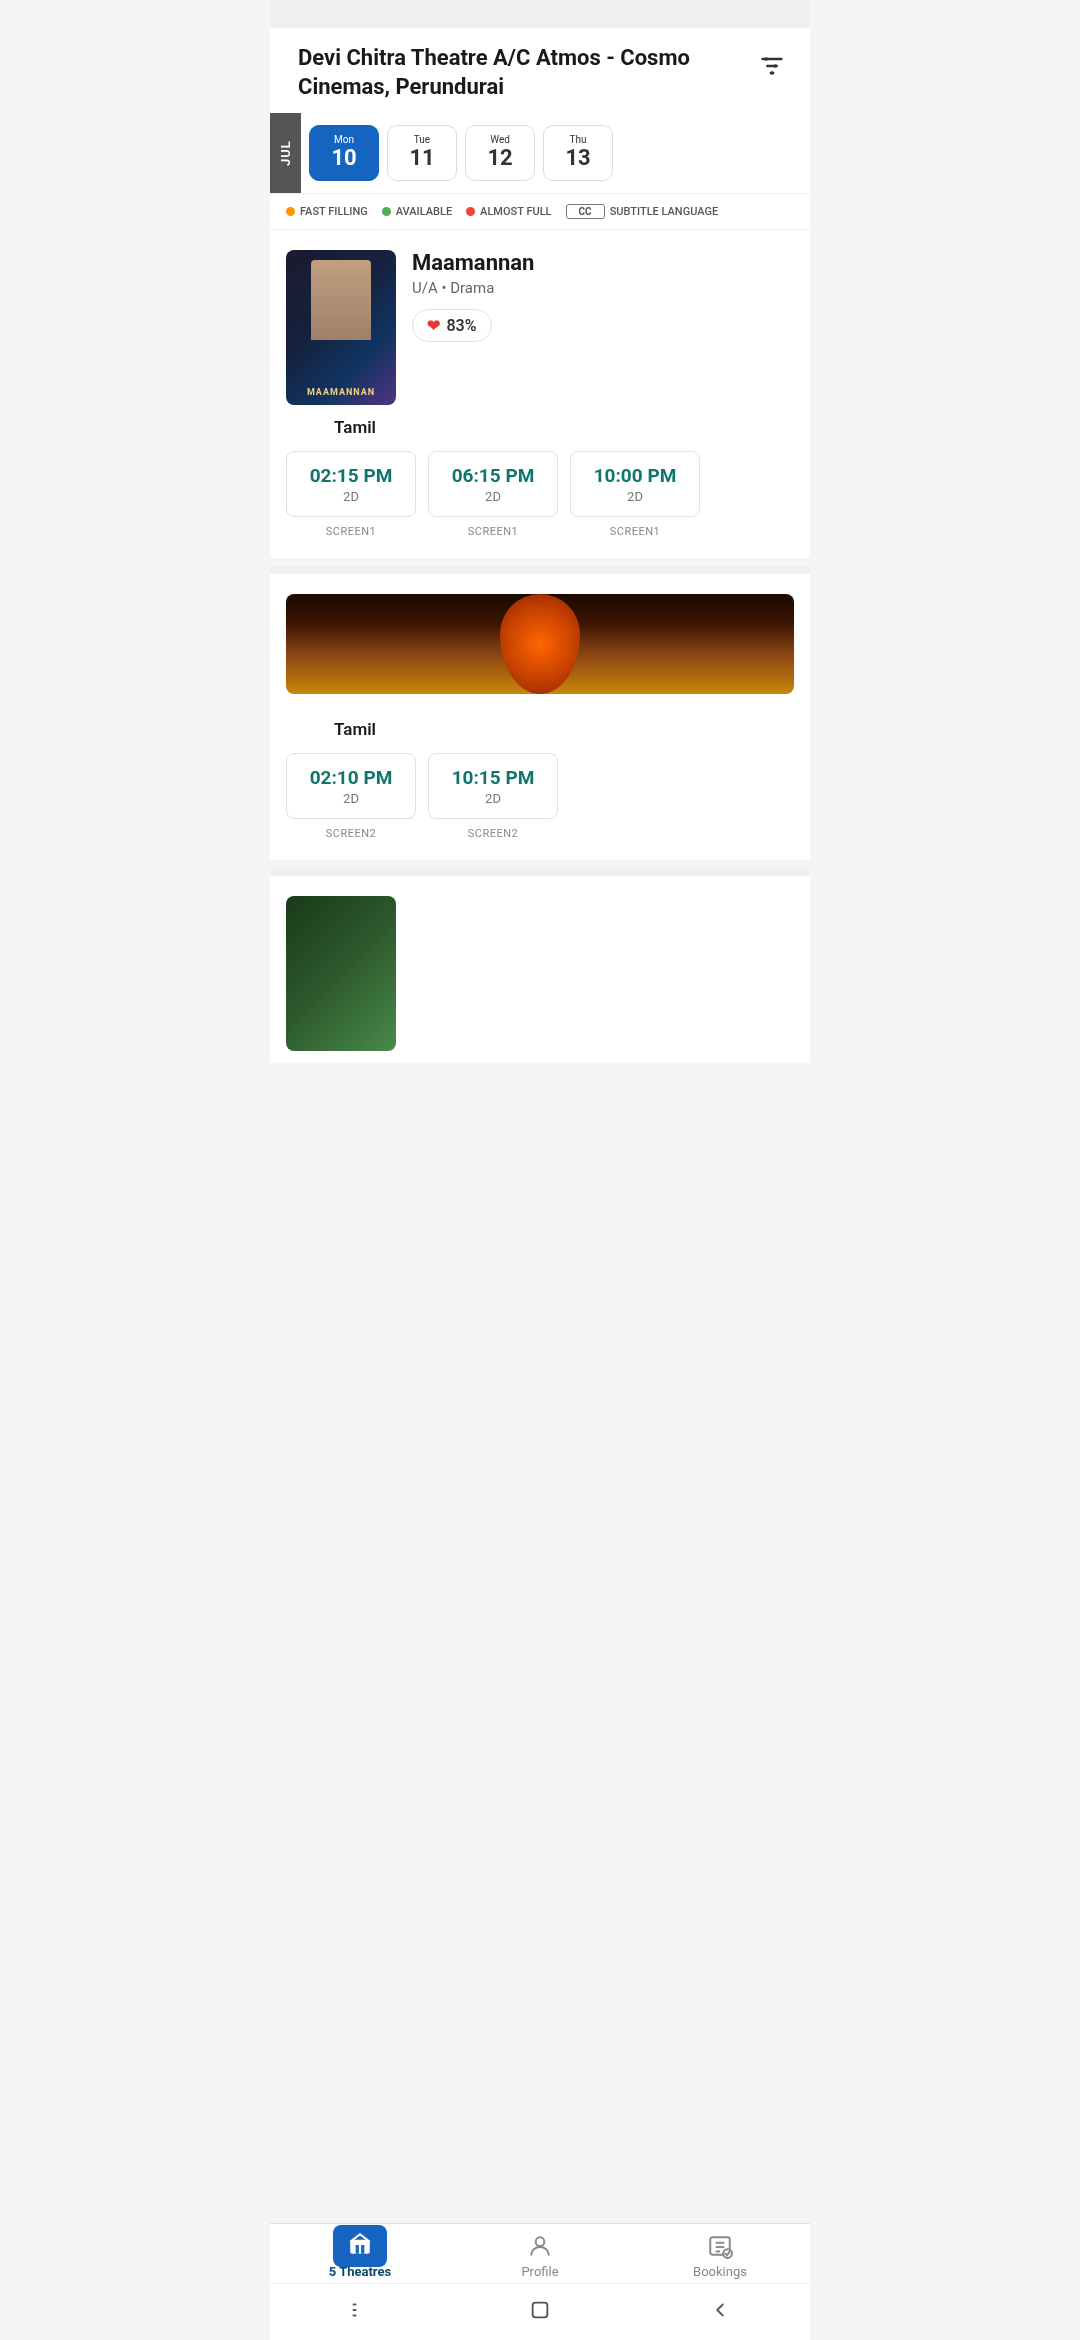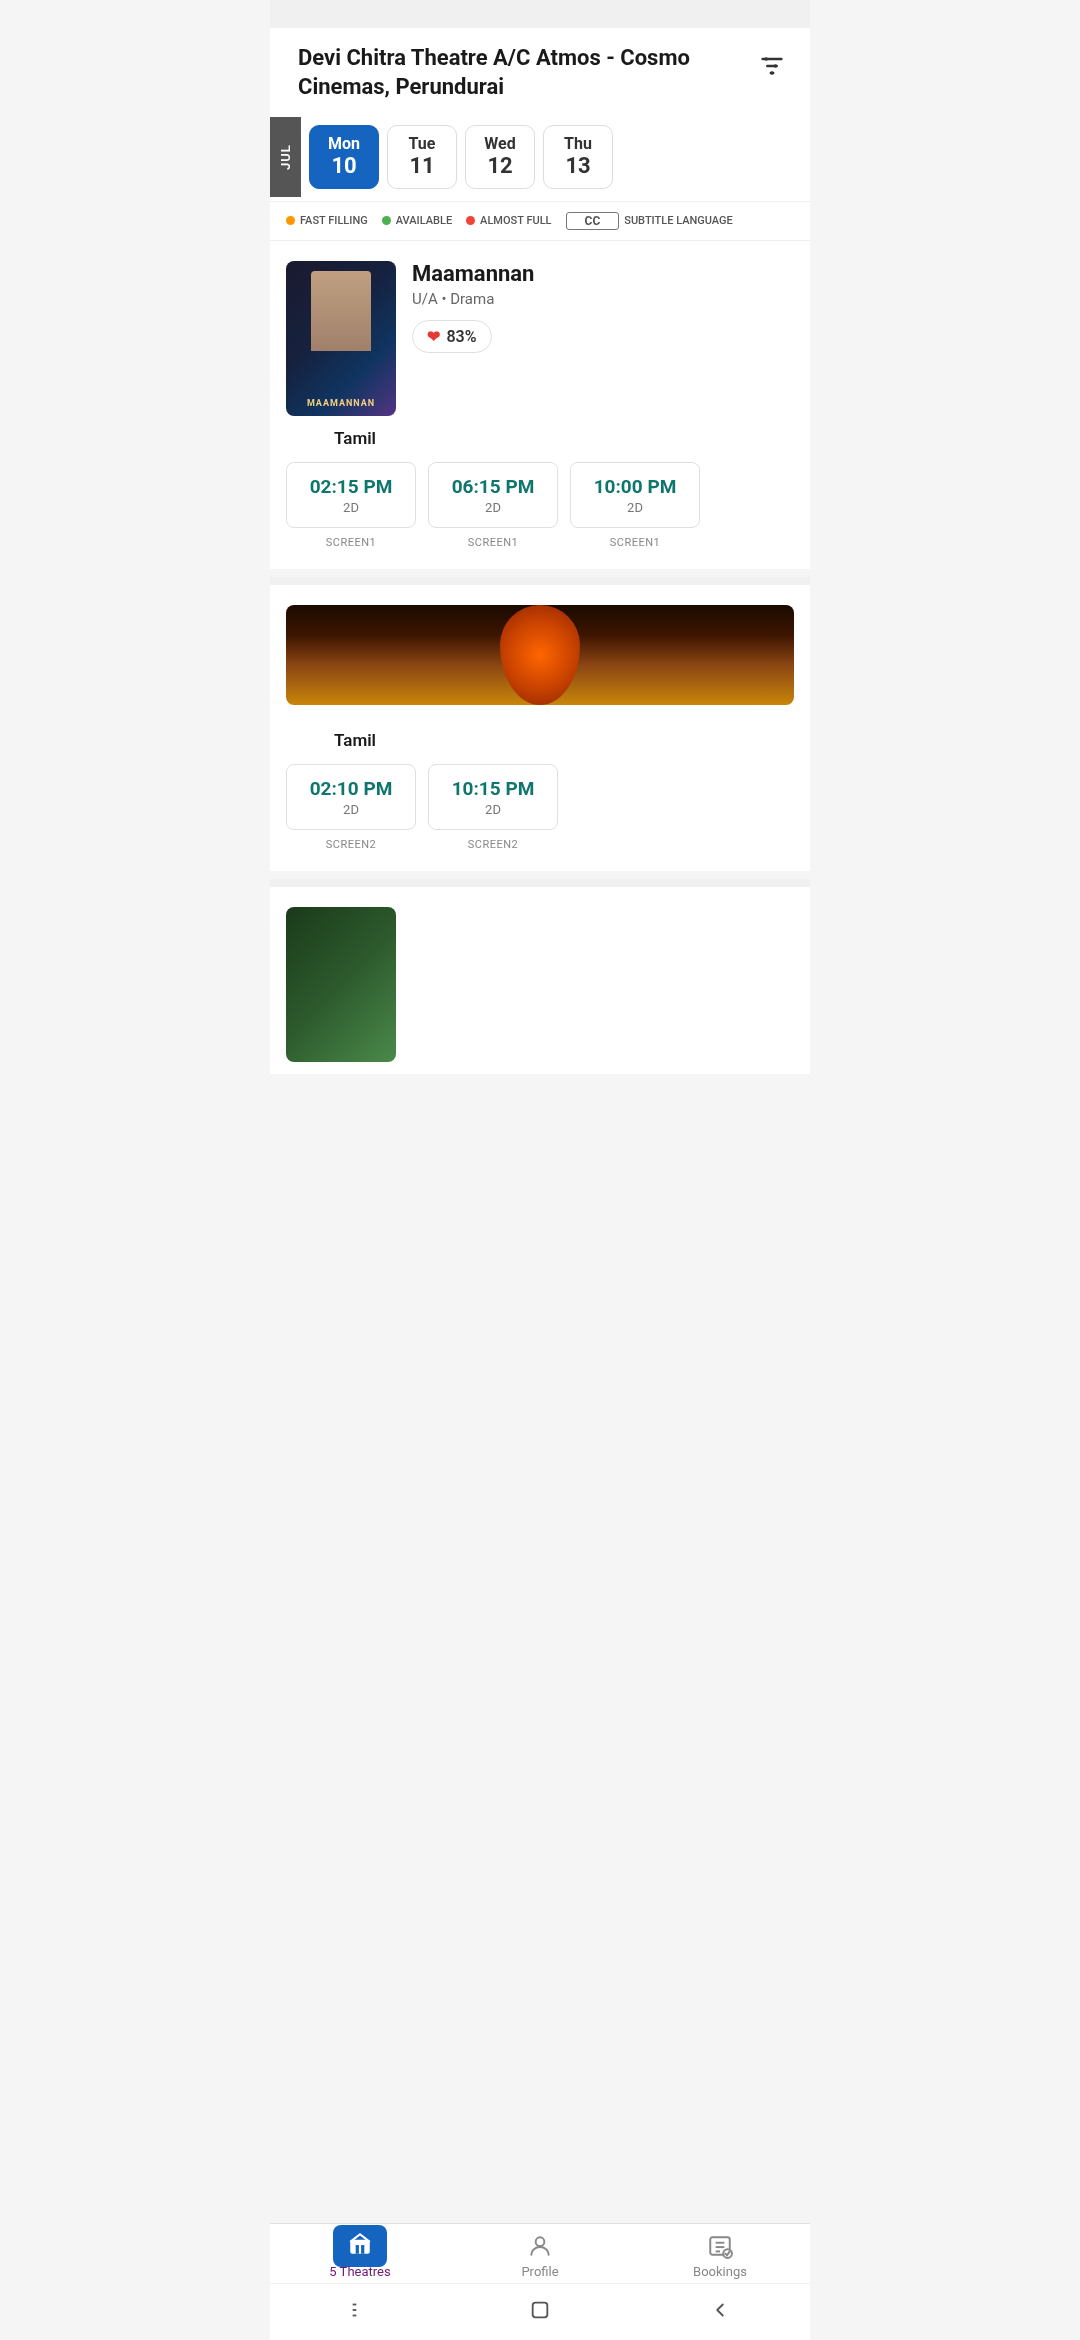--- a/index.html
+++ b/index.html
@@ -94,22 +94,22 @@
       min-width: 70px;
     }
 
     .date-tab.active {
       background: #1565c0;
       border-color: #1565c0;
       color: white;
     }
 
     .date-tab .day-name {
-      font-size: 16px;
-      font-weight: 700;
+      font-size: 10px;
+      font-weight: 400;
     }
 
     .date-tab.active .day-name {
       color: white;
     }
 
     .date-tab:not(.active) .day-name {
       color: #333;
     }
 
@@ -162,22 +162,22 @@
       align-items: center;
       gap: 5px;
       font-size: 11px;
       color: #555;
       font-weight: 500;
     }
 
     .cc-badge {
       border: 1.5px solid #777;
       border-radius: 3px;
-      padding: 1px 18px;
-      font-size: 12px;
+      padding: 1px 12px;
+      font-size: 10px;
       font-weight: 700;
       color: #555;
     }
 
     .movie-section {
       background: white;
       margin-bottom: 8px;
     }
 
     .movie-info {
@@ -372,22 +372,22 @@
       align-items: center;
       justify-content: center;
     }
 
     .nav-label {
       font-size: 13px;
       color: #888;
     }
 
     .nav-item.active .nav-label {
-      color: #701a75;
-      font-weight: 400;
+      color: #0c4a6e;
+      font-weight: 700;
     }
 
     .nav-item.active .nav-icon-bg {
       background: #1565c0;
       border-radius: 8px;
       padding: 6px 14px;
     }
 
     .content-wrapper {
       padding-bottom: 140px;

